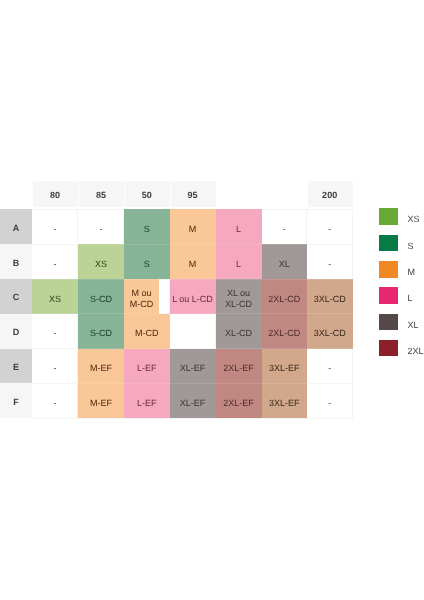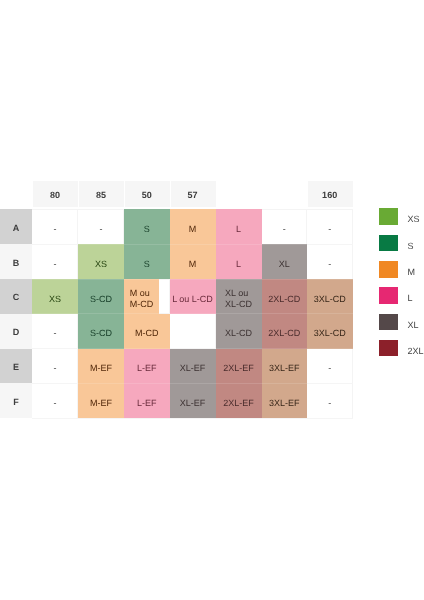--- a/index.html
+++ b/index.html
@@ -8,21 +8,21 @@
     width:424px;height:600px;overflow:hidden;background:#ffffff;
     font-family:"Liberation Sans",sans-serif;
     -webkit-font-smoothing:antialiased;
     text-rendering:geometricPrecision;
   }
   #page{position:relative;width:424px;height:600px;overflow:hidden;}
 
   
   #chart{position:absolute;left:0px;top:181px;width:352.5px;height:237.2px;}
   .gcell{position:absolute;display:flex;align-items:center;
-         justify-content:center;text-align:left;box-sizing:border-box;}
+         justify-content:center;text-align:center;box-sizing:border-box;}
   .hcorner{background:#ffffff;}
   .colhead{background:#f6f6f6;font-size:9px;font-weight:bold;color:#3c3c3c;
            letter-spacing:.1px;padding-top:2px;}
   .rowhead{font-size:9px;font-weight:bold;color:#3d3d3d;padding-top:2px;}
   .rowhead.odd{background:#d2d2d2;}
   .rowhead.even{background:#f6f6f6;}
   .cell{font-size:9px;line-height:11.5px;white-space:pre-line;padding-top:6px;}
   .sep-v{position:absolute;width:1px;background:#ffffff;}
   .grid-v{position:absolute;width:1px;background:#f4f4f4;}
   .grid-h{position:absolute;height:1px;background:#f4f4f4;}
@@ -55,22 +55,22 @@
     <div class="grid-h" style="left: 32px; top: 97.6px; width: 320.5px;"></div>
     <div class="grid-h" style="left: 32px; top: 132.4px; width: 320.5px;"></div>
     <div class="grid-h" style="left: 32px; top: 167.2px; width: 320.5px;"></div>
     <div class="grid-h" style="left: 32px; top: 202px; width: 320.5px;"></div>
     <div class="grid-h" style="left: 32px; top: 236.8px; width: 320.5px;"></div>
 
     <div class="gcell hcorner" style="left: 0px; top: 0px; width: 32px; height: 28.4px;"></div>
     <div class="gcell colhead" style="left: 32px; top: 0px; width: 46px; height: 26px;">80</div>
     <div class="gcell colhead" style="left: 78px; top: 0px; width: 46px; height: 26px;">85</div>
     <div class="gcell colhead" style="left: 124px; top: 0px; width: 45.5px; height: 26px;">50</div>
-    <div class="gcell colhead" style="left: 169.5px; top: 0px; width: 46px; height: 26px;">57</div>
-    <div class="gcell colhead" style="left: 307px; top: 0px; width: 45.5px; height: 26px;">160</div>
+    <div class="gcell colhead" style="left: 169.5px; top: 0px; width: 46px; height: 26px;">95</div>
+    <div class="gcell colhead" style="left: 307px; top: 0px; width: 45.5px; height: 26px;">200</div>
 
     <div class="gcell rowhead odd" style="left: 0px; top: 28.4px; width: 32px; height: 34.8px;">A</div>
     <div class="gcell cell" style="left: 32px; top: 28.4px; width: 46px; height: 34.8px; background: transparent; color: rgb(61, 61, 61);">-</div>
     <div class="gcell cell" style="left: 78px; top: 28.4px; width: 46px; height: 34.8px; background: transparent; color: rgb(61, 61, 61);">-</div>
     <div class="gcell cell" style="left: 124px; top: 28.4px; width: 45.5px; height: 34.8px; background: rgb(135, 180, 150); color: rgb(19, 58, 37);">S</div>
     <div class="gcell cell" style="left: 169.5px; top: 28.4px; width: 46px; height: 34.8px; background: rgb(249, 199, 152); color: rgb(81, 40, 10);">M</div>
     <div class="gcell cell" style="left: 215.5px; top: 28.4px; width: 46px; height: 34.8px; background: rgb(246, 168, 190); color: rgb(106, 43, 60);">L</div>
     <div class="gcell cell" style="left: 261.5px; top: 28.4px; width: 45.5px; height: 34.8px; background: transparent; color: rgb(61, 61, 61);">-</div>
     <div class="gcell cell" style="left: 307px; top: 28.4px; width: 45.5px; height: 34.8px; background: transparent; color: rgb(61, 61, 61);">-</div>
 

